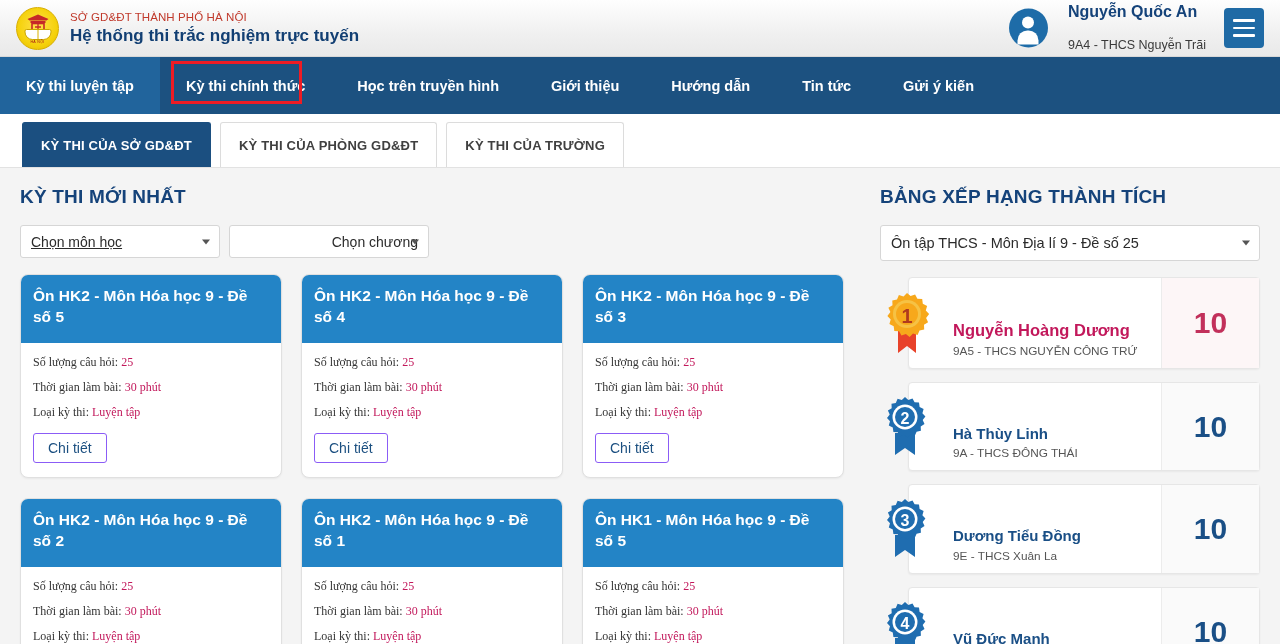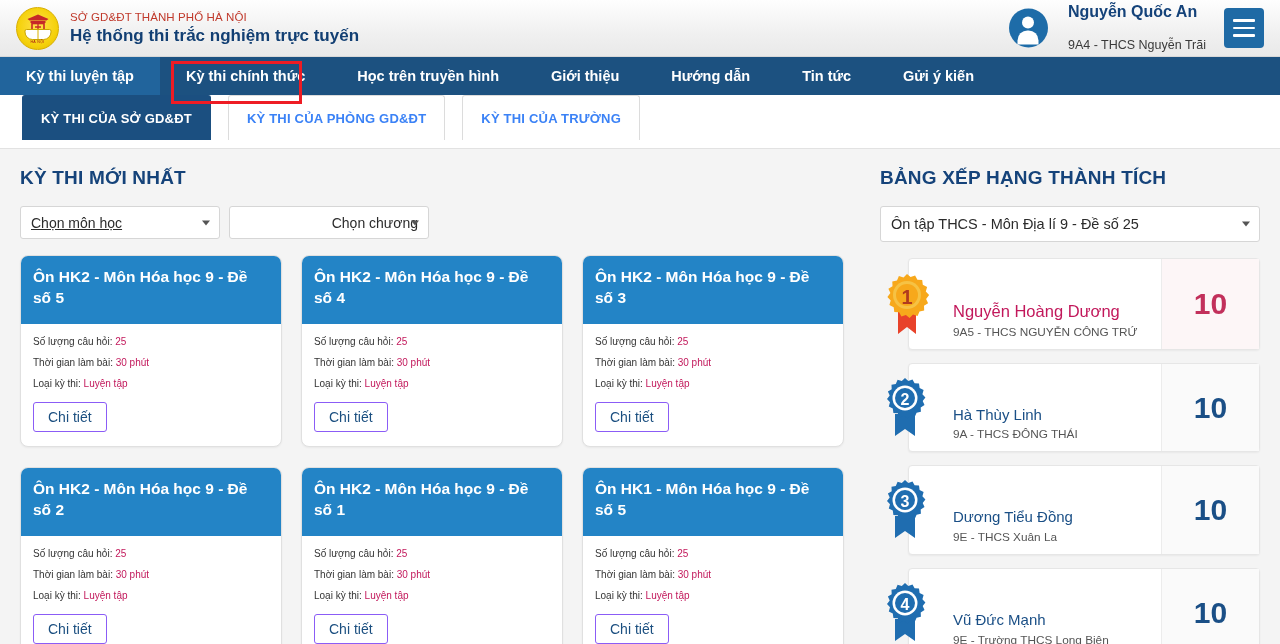--- a/index.html
+++ b/index.html
@@ -80,43 +80,43 @@
   .hamburger {
     position: absolute; right: 16px; top: 50%; transform: translateY(-50%);
     width: 40px; height: 40px; background: #1f6aa5; border-radius: 4px;
     display: flex; flex-direction: column; justify-content: center;
     align-items: center; gap: 5px; cursor: pointer;
   }
   .hamburger span { display: block; width: 22px; height: 2.5px; background: #fff; border-radius: 1px; }
 
   
   .nav {
-    height: 38px; background: #1c5180;
+    height: 57px; background: #1c5180;
     display: flex; align-items: stretch; position: relative;
   }
   .nav-item {
     display: flex; align-items: center; justify-content: center;
     color: #ffffff; font-size: 14.5px; font-weight: bold;
     padding: 0 26px; cursor: pointer; white-space: nowrap;
   }
   .nav-item.active { background: #21649c; }
   .nav-highlight {
     position: absolute; left: 171px; top: 61px; width: 131px; height: 43px;
     border: 3px solid #ee1c24; pointer-events: none; z-index: 5;
   }
 
   
   .tabbar {
     background: #fff; height: 54px; padding: 0 22px;
-    display: flex; align-items: flex-start; gap: 12px;
+    display: flex; align-items: flex-end; gap: 4px;
     border-bottom: 1px solid #e2e2e2;
   }
   .tab {
     height: 45px; display: flex; align-items: center; padding: 0 18px;
-    font-size: 13px; font-weight: bold; color: #3b82f6; letter-spacing: .2px;
+    font-size: 13px; font-weight: bold; color: #404040; letter-spacing: .2px;
     border: 1px solid #dcdcdc; border-bottom: none; background: #fff;
     margin-right: 5px; white-space: nowrap; cursor: pointer;
     border-radius: 3px 3px 0 0;
   }
   .tab.active { background: #1b4f80; color: #fff; border-color: #1b4f80; }
 
   
   .main { display: flex; padding: 0; height: calc(644px - 57px - 49px - 54px); }
   .left-col { width: 868px; padding: 18px 20px 0 20px; }
   .right-col { flex: 1; padding: 18px 20px 0 12px; }
@@ -146,21 +146,21 @@
   }
   .card {
     background: #fff; border: 1px solid #e0e0e0; border-radius: 8px;
     overflow: hidden; box-shadow: 0 1px 2px rgba(0,0,0,.05);
   }
   .card-head {
     background: #2384c6; color: #fff; font-size: 15.5px; font-weight: bold;
     padding: 11px 12px 12px 12px; line-height: 1.35; min-height: 68px;
   }
   .card-body { padding: 12px 12px 14px 12px; }
-  .card-line { font-size: 10px; color: #333; margin-bottom: 10px; }
+  .card-line { font-size: 12px; color: #333; margin-bottom: 10px; font-family: Liberation Serif, serif; }
   .card-line .val { color: #c2185b; }
   .btn-detail {
     display: inline-block; margin-top: 3px;
     border: 1px solid #8b5cf6; background: #fff; border-radius: 3px;
     padding: 6px 14px; font-size: 14px; color: #1b4f80; cursor: pointer;
   }
 
   
   .lb-list { margin-top: 16px; }
   .lb-row {
@@ -171,21 +171,21 @@
     min-height: 83px;
   }
   .lb-medal {
     position: absolute; left: -28px; top: 50%; transform: translateY(-50%);
     width: 56px; height: 68px; z-index: 2;
   }
   .lb-info {
     flex: 1; display: flex; flex-direction: column; justify-content: center;
     padding: 10px 10px 10px 44px;
   }
-  .lb-name { font-size: 15px; font-weight: normal; color: #1a4f86; line-height: 1.25; margin-top: 32px; }
+  .lb-name { font-size: 15px; font-weight: bold; color: #1a4f86; line-height: 1.25; margin-top: 32px; }
   .lb-row.gold .lb-name { color: #c2185b; font-size: 16.5px; }
   .lb-school { font-size: 11.8px; color: #555; margin-top: 3px; }
   .lb-score {
     width: 98px; display: flex; align-items: center; justify-content: center;
     border-left: 1px solid #ececec; background: #fafafa;
     font-size: 30px; font-weight: bold; color: #1a4f86;
   }
   .lb-row.gold .lb-score { color: #c2305b; background: #fdf6f7; }
   .lb-row.gold { min-height: 88px; }
 </style>

